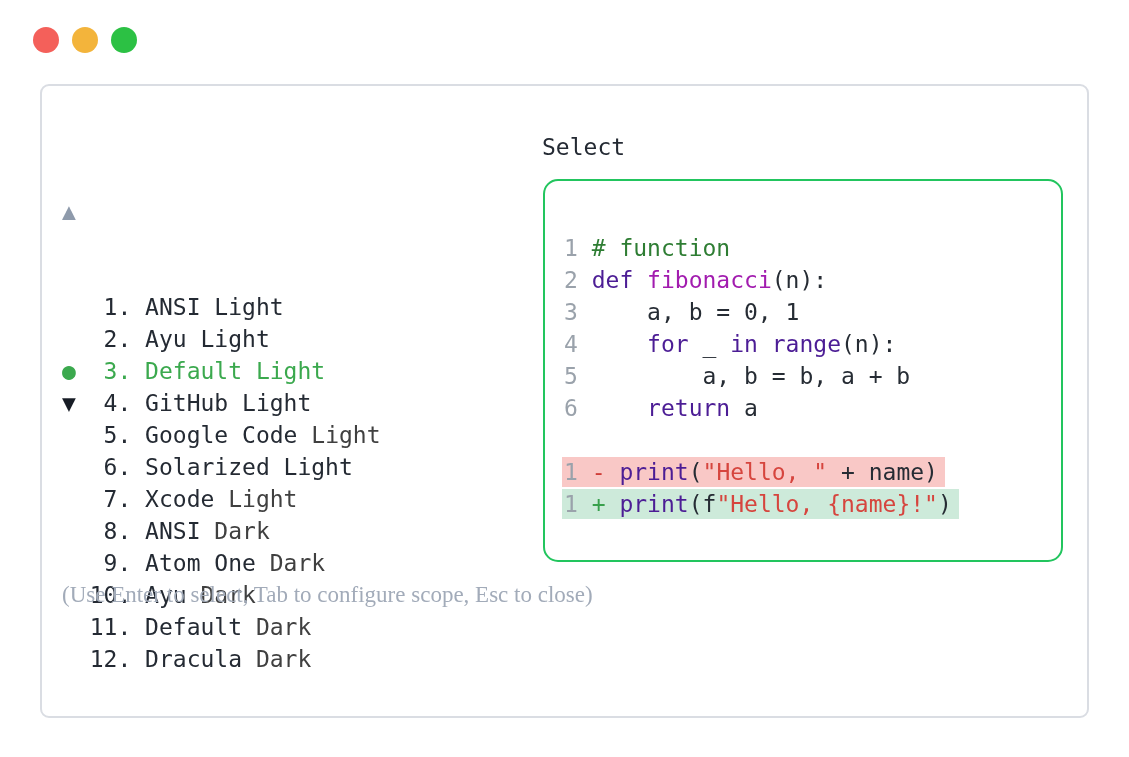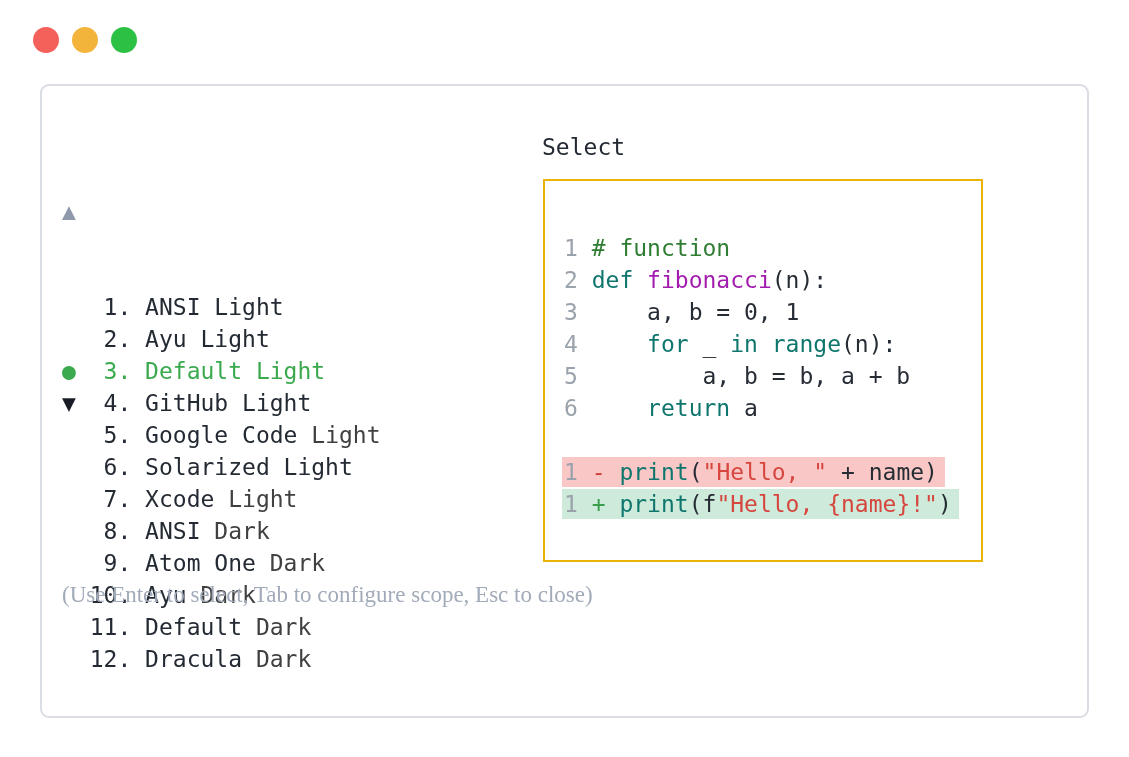--- a/index.html
+++ b/index.html
@@ -31,31 +31,31 @@
   #theme-list .muted { color:#404040; }
   #theme-list .list-row.selected,
   #theme-list .list-row.selected .num,
   #theme-list .list-row.selected .marker { color:#3ba94e; }
 
   .preview-label {
     position:absolute; left:500px; top:45px; height:32px;
     font-size:23px; line-height:32px; color:#242a33;
   }
   .preview-box {
-    position:absolute; left:501px; top:93px; width:440px; height:383px;
-    background:#ffffff; border:2px solid #eab308; border-radius:0;
+    position:absolute; left:501px; top:93px; width:520px; height:383px;
+    background:#ffffff; border:2px solid #22c55e; border-radius:15px;
   }
   .code {
     position:absolute; left:19px; top:51px;
     font-size:23px; line-height:32px; white-space:pre; color:#262c34;
   }
   .code .cline { height:32px; }
   .code .lnum { color:#9aa2ab; }
   .tok-comment { color:#2e7d33; }
-  .tok-kw  { color:#0f766e; }
+  .tok-kw  { color:#4c1d95; }
   .tok-fn  { color:#a21caf; }
   .tok-str { color:#d6453e; }
   .tok-minus { color:#cf3d38; }
   .tok-plus  { color:#38a04c; }
   .hl { padding:2px 7px 2px 2px; margin-left:-2px; }
   .hl-removed { background:#f9c8c6; }
   .hl-added   { background:#cdeada; }
 </style>
 </head>
 <body>

